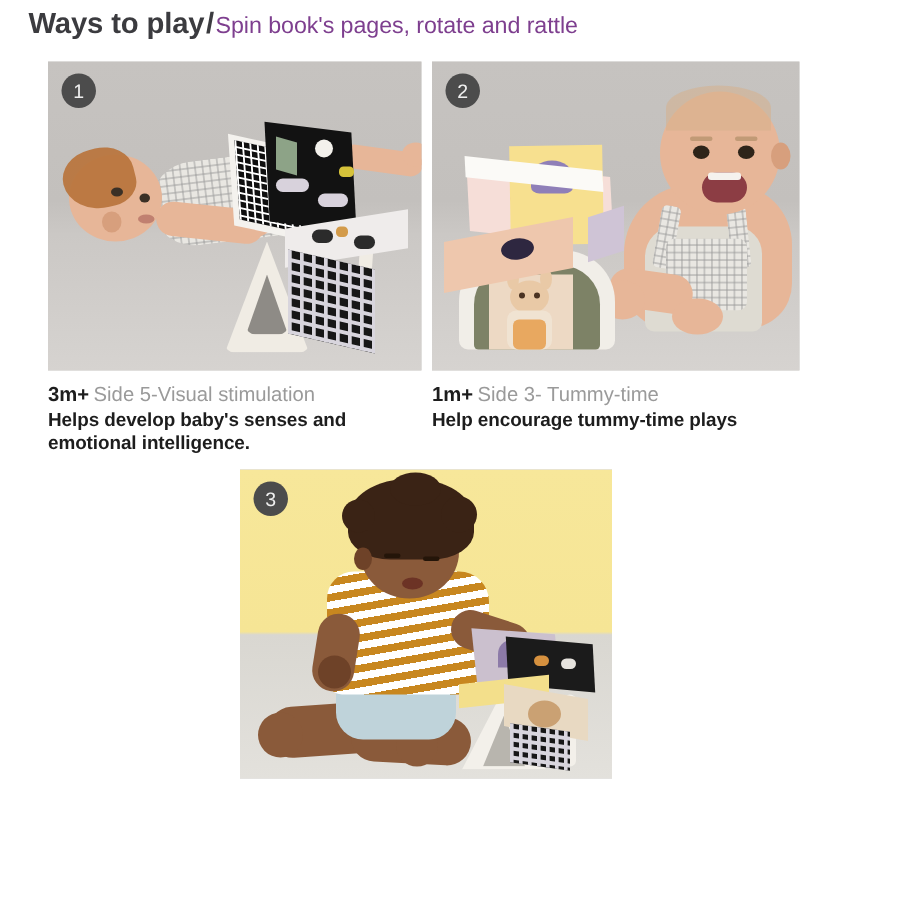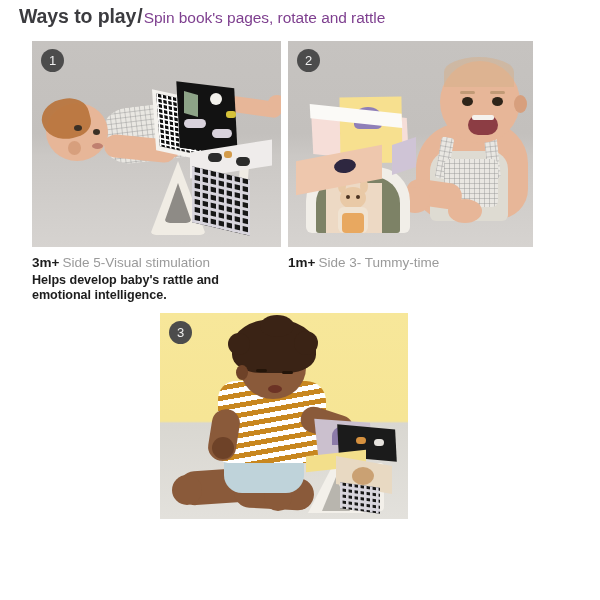--- a/index.html
+++ b/index.html
@@ -213,21 +213,21 @@
 
       <div style="position:absolute;left:152px;top:52px;width:14px;height:22px;background:#8da387;transform:skewY(16deg);"></div>
     </div>
     <div class="badge">1</div>
   </div>
 
   <div class="caption" style="left:0px; top:213px; width:249px;">
     <div class="cap-line1">
       <span class="cap-age">3m+</span><span class="cap-label">Side 5-Visual stimulation</span>
     </div>
-    <div class="cap-desc" style="max-width:215px;">Helps develop baby's rattle and emotional intelligence.</div>
+    <div class="cap-desc" style="max-width:215px;">Helps develop baby's senses and emotional intelligence.</div>
   </div>
 </div>
 
 <div class="card" style="left:288px; top:41px; width:245px;">
 
   <div class="photo" style="width:245px;height:206px;">
     <div class="photo-inner">
       <div class="bg-grey-studio"></div>
 
       <div class="blob skin" style="left:128px;top:82px;width:112px;height:96px;border-radius:46px 40px 30px 30px;"></div>
@@ -282,20 +282,21 @@
 
       <div style="position:absolute;left:104px;top:100px;width:24px;height:30px;background:#cfc4d6;transform:skewY(-18deg);"></div>
     </div>
     <div class="badge">2</div>
   </div>
 
   <div class="caption" style="left:0px; top:213px; width:245px;">
     <div class="cap-line1">
       <span class="cap-age">1m+</span><span class="cap-label">Side 3- Tummy-time</span>
     </div>
+    <div class="cap-desc" style="max-width:230px;">Help encourage tummy-time plays</div>
   </div>
 </div>
 
 <div class="card" style="left:160px; top:313px; width:248px;">
 
   <div class="photo" style="width:248px;height:206px;">
     <div class="photo-inner">
       <div class="bg-yellow-studio"></div>
 
       <div class="blob skin-dark" style="left:18px;top:156px;width:96px;height:34px;border-radius:18px;transform:rotate(-4deg);"></div>

